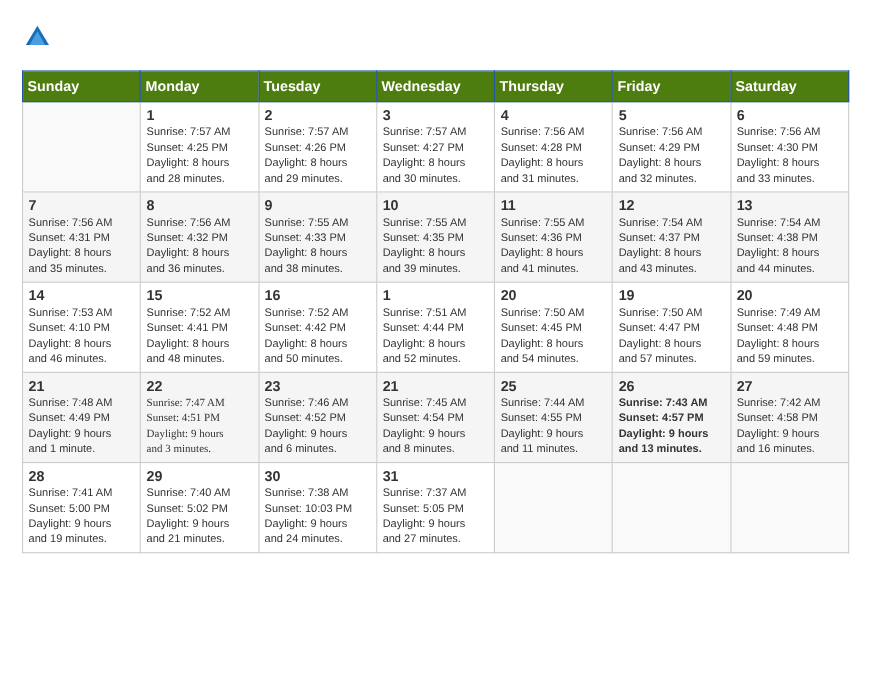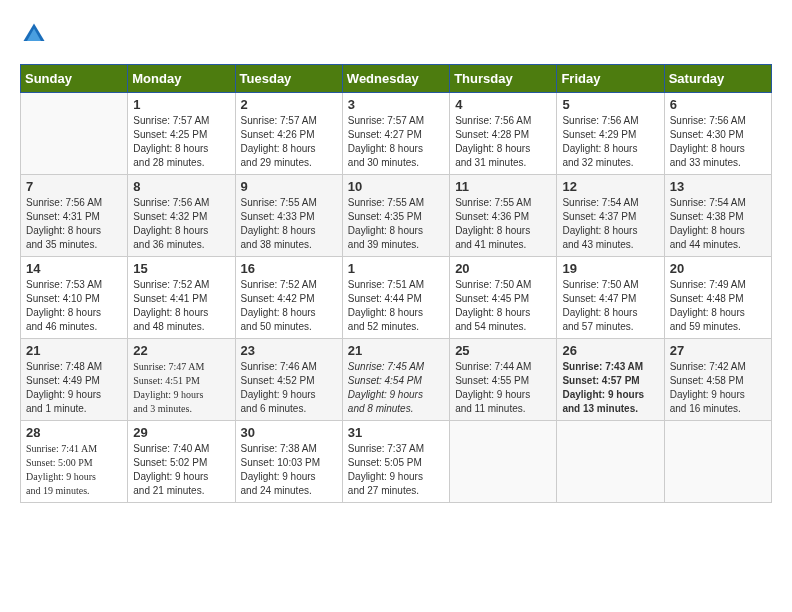--- a/index.html
+++ b/index.html
@@ -287,21 +287,21 @@
         </td>
         <td>
           <span class="day-number">23</span>
           <div class="day-info" style="white-space: pre-line;">Sunrise: 7:46 AM
 Sunset: 4:52 PM
 Daylight: 9 hours
 and 6 minutes.</div>
         </td>
         <td>
           <span class="day-number">21</span>
-          <div class="day-info" style="white-space: pre-line; font-style: italic;">Sunrise: 7:45 AM
+          <div class="day-info" style="white-space: pre-line;">Sunrise: 7:45 AM
 Sunset: 4:54 PM
 Daylight: 9 hours
 and 8 minutes.</div>
         </td>
         <td>
           <span class="day-number">25</span>
           <div class="day-info" style="white-space: pre-line;">Sunrise: 7:44 AM
 Sunset: 4:55 PM
 Daylight: 9 hours
 and 11 minutes.</div>
@@ -317,21 +317,21 @@
           <span class="day-number">27</span>
           <div class="day-info" style="white-space: pre-line;">Sunrise: 7:42 AM
 Sunset: 4:58 PM
 Daylight: 9 hours
 and 16 minutes.</div>
         </td>
       </tr>
       <tr>
         <td>
           <span class="day-number">28</span>
-          <div class="day-info" style="white-space: pre-line; font-family: Liberation Serif, serif;">Sunrise: 7:41 AM
+          <div class="day-info" style="white-space: pre-line;">Sunrise: 7:41 AM
 Sunset: 5:00 PM
 Daylight: 9 hours
 and 19 minutes.</div>
         </td>
         <td>
           <span class="day-number">29</span>
           <div class="day-info" style="white-space: pre-line;">Sunrise: 7:40 AM
 Sunset: 5:02 PM
 Daylight: 9 hours
 and 21 minutes.</div>

